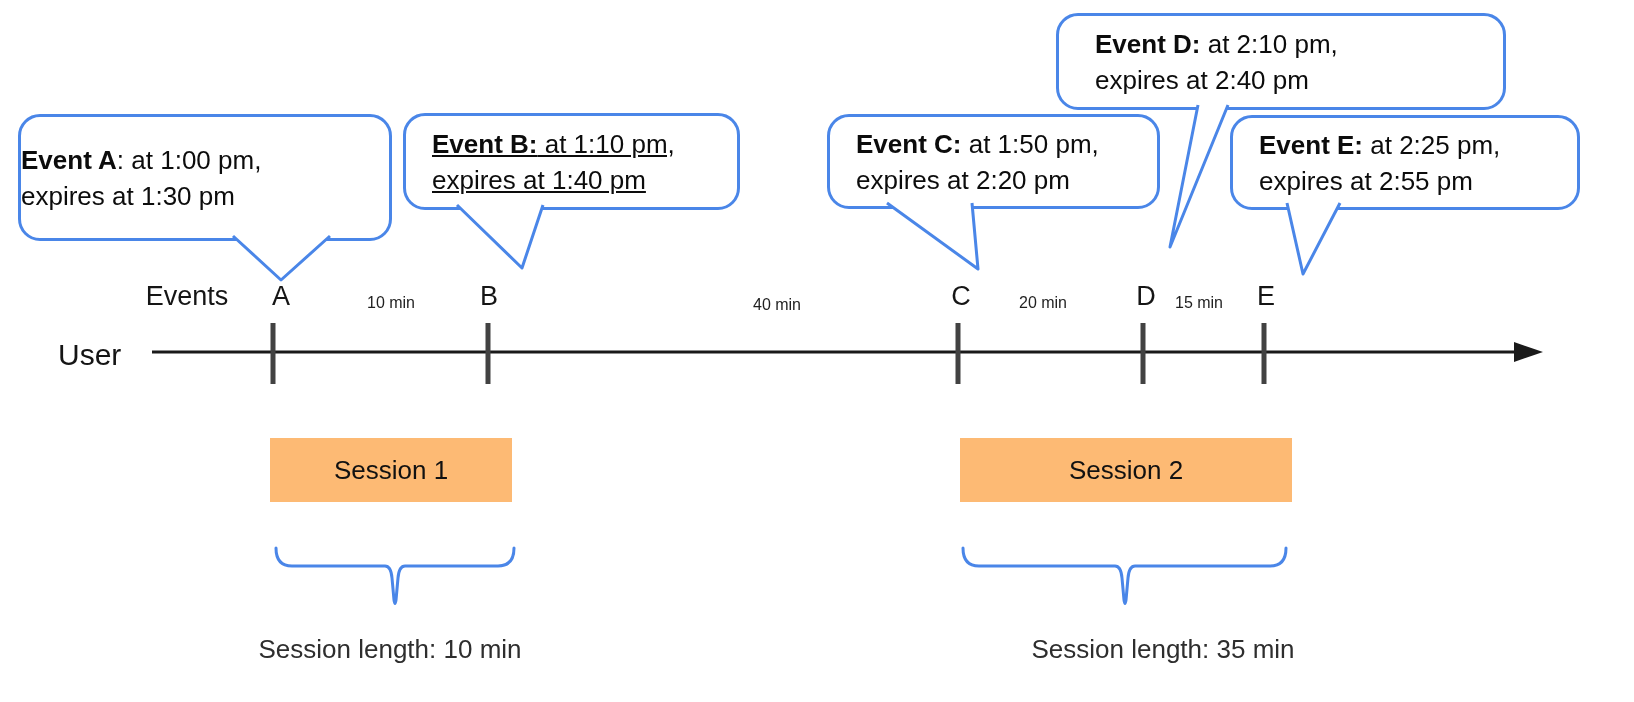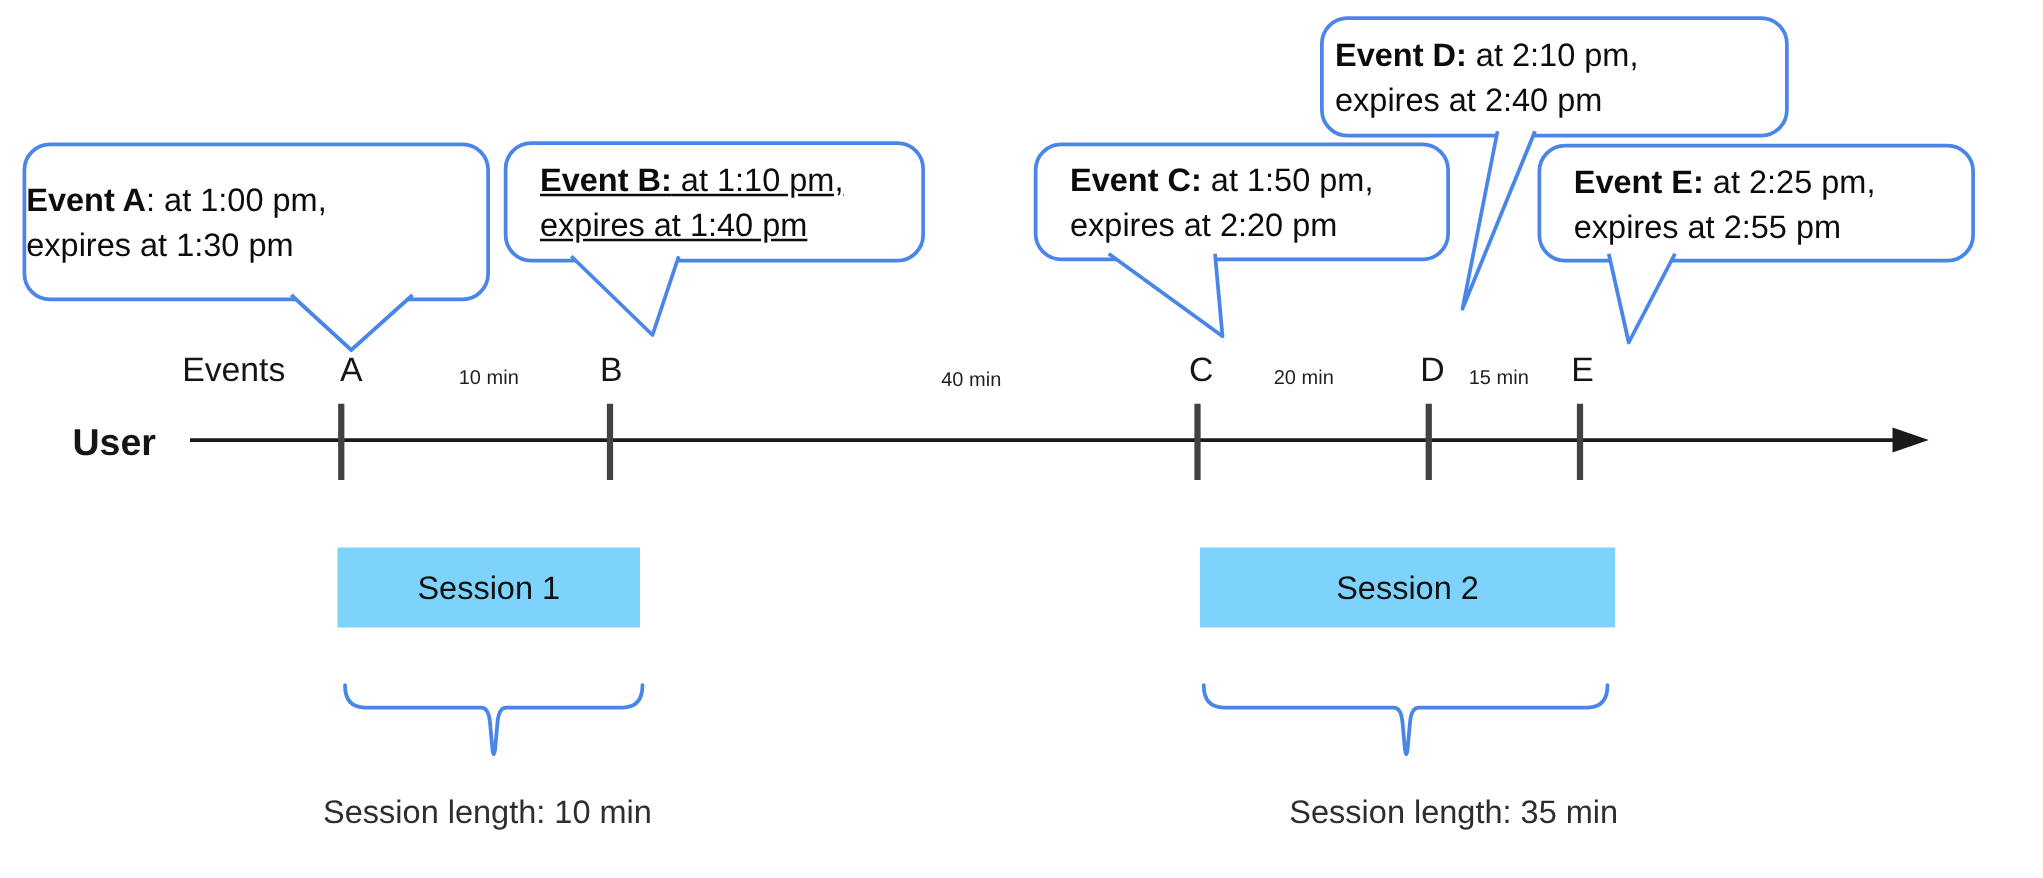--- a/index.html
+++ b/index.html
@@ -10,23 +10,23 @@
   .bubble{
     position:absolute;background:#fff;border:3px solid #4a86e8;border-radius:22px;
     display:flex;flex-direction:column;justify-content:center;
     font-size:26px;line-height:36px;color:#0c0c0c;z-index:1;box-sizing:border-box;
   }
   .bubble .bold{font-weight:bold;}
   .lbl{position:absolute;white-space:nowrap;}
   .center{transform:translateX(-50%);}
   .marker{font-size:27px;color:#151515;}
   .gap{font-size:16px;color:#1f1f1f;}
-  .rowlbl{font-size:30px;color:#151515;font-weight:bold;}
+  .rowlbl{font-size:30px;color:#151515;}
   .session-box{
-    position:absolute;background:#7dd3fc;display:flex;align-items:center;justify-content:center;
+    position:absolute;background:#fdba74;display:flex;align-items:center;justify-content:center;
     font-size:26px;color:#111;z-index:1;
   }
   .sess-len{font-size:26px;color:#2e2e2e;}
   #overlay{position:absolute;left:0;top:0;z-index:2;pointer-events:none;}
 </style>
 </head>
 <body>
 
 <div id="canvas">
 
@@ -38,21 +38,21 @@
   <div class="bubble" style="left:403px;top:113px;width:337px;height:97px;padding-left:26px;text-decoration:underline;">
     <div><span class="bold">Event B:</span><span> at 1:10 pm,</span></div>
     <div>expires at 1:40 pm</div>
   </div>
 
   <div class="bubble" style="left:827px;top:114px;width:333px;height:95px;padding-left:26px;">
     <div><span class="bold">Event C:</span><span> at 1:50 pm,</span></div>
     <div>expires at 2:20 pm</div>
   </div>
 
-  <div class="bubble" style="left:1056px;top:13px;width:375px;height:97px;padding-left:9px;">
+  <div class="bubble" style="left:1056px;top:13px;width:450px;height:97px;padding-left:36px;">
     <div><span class="bold">Event D:</span><span> at 2:10 pm,</span></div>
     <div>expires at 2:40 pm</div>
   </div>
 
   <div class="bubble" style="left:1230px;top:115px;width:350px;height:95px;padding-left:26px;">
     <div><span class="bold">Event E:</span><span> at 2:25 pm,</span></div>
     <div>expires at 2:55 pm</div>
   </div>
 
   <div class="lbl center marker" style="left:187px;top:281px;">Events</div>

